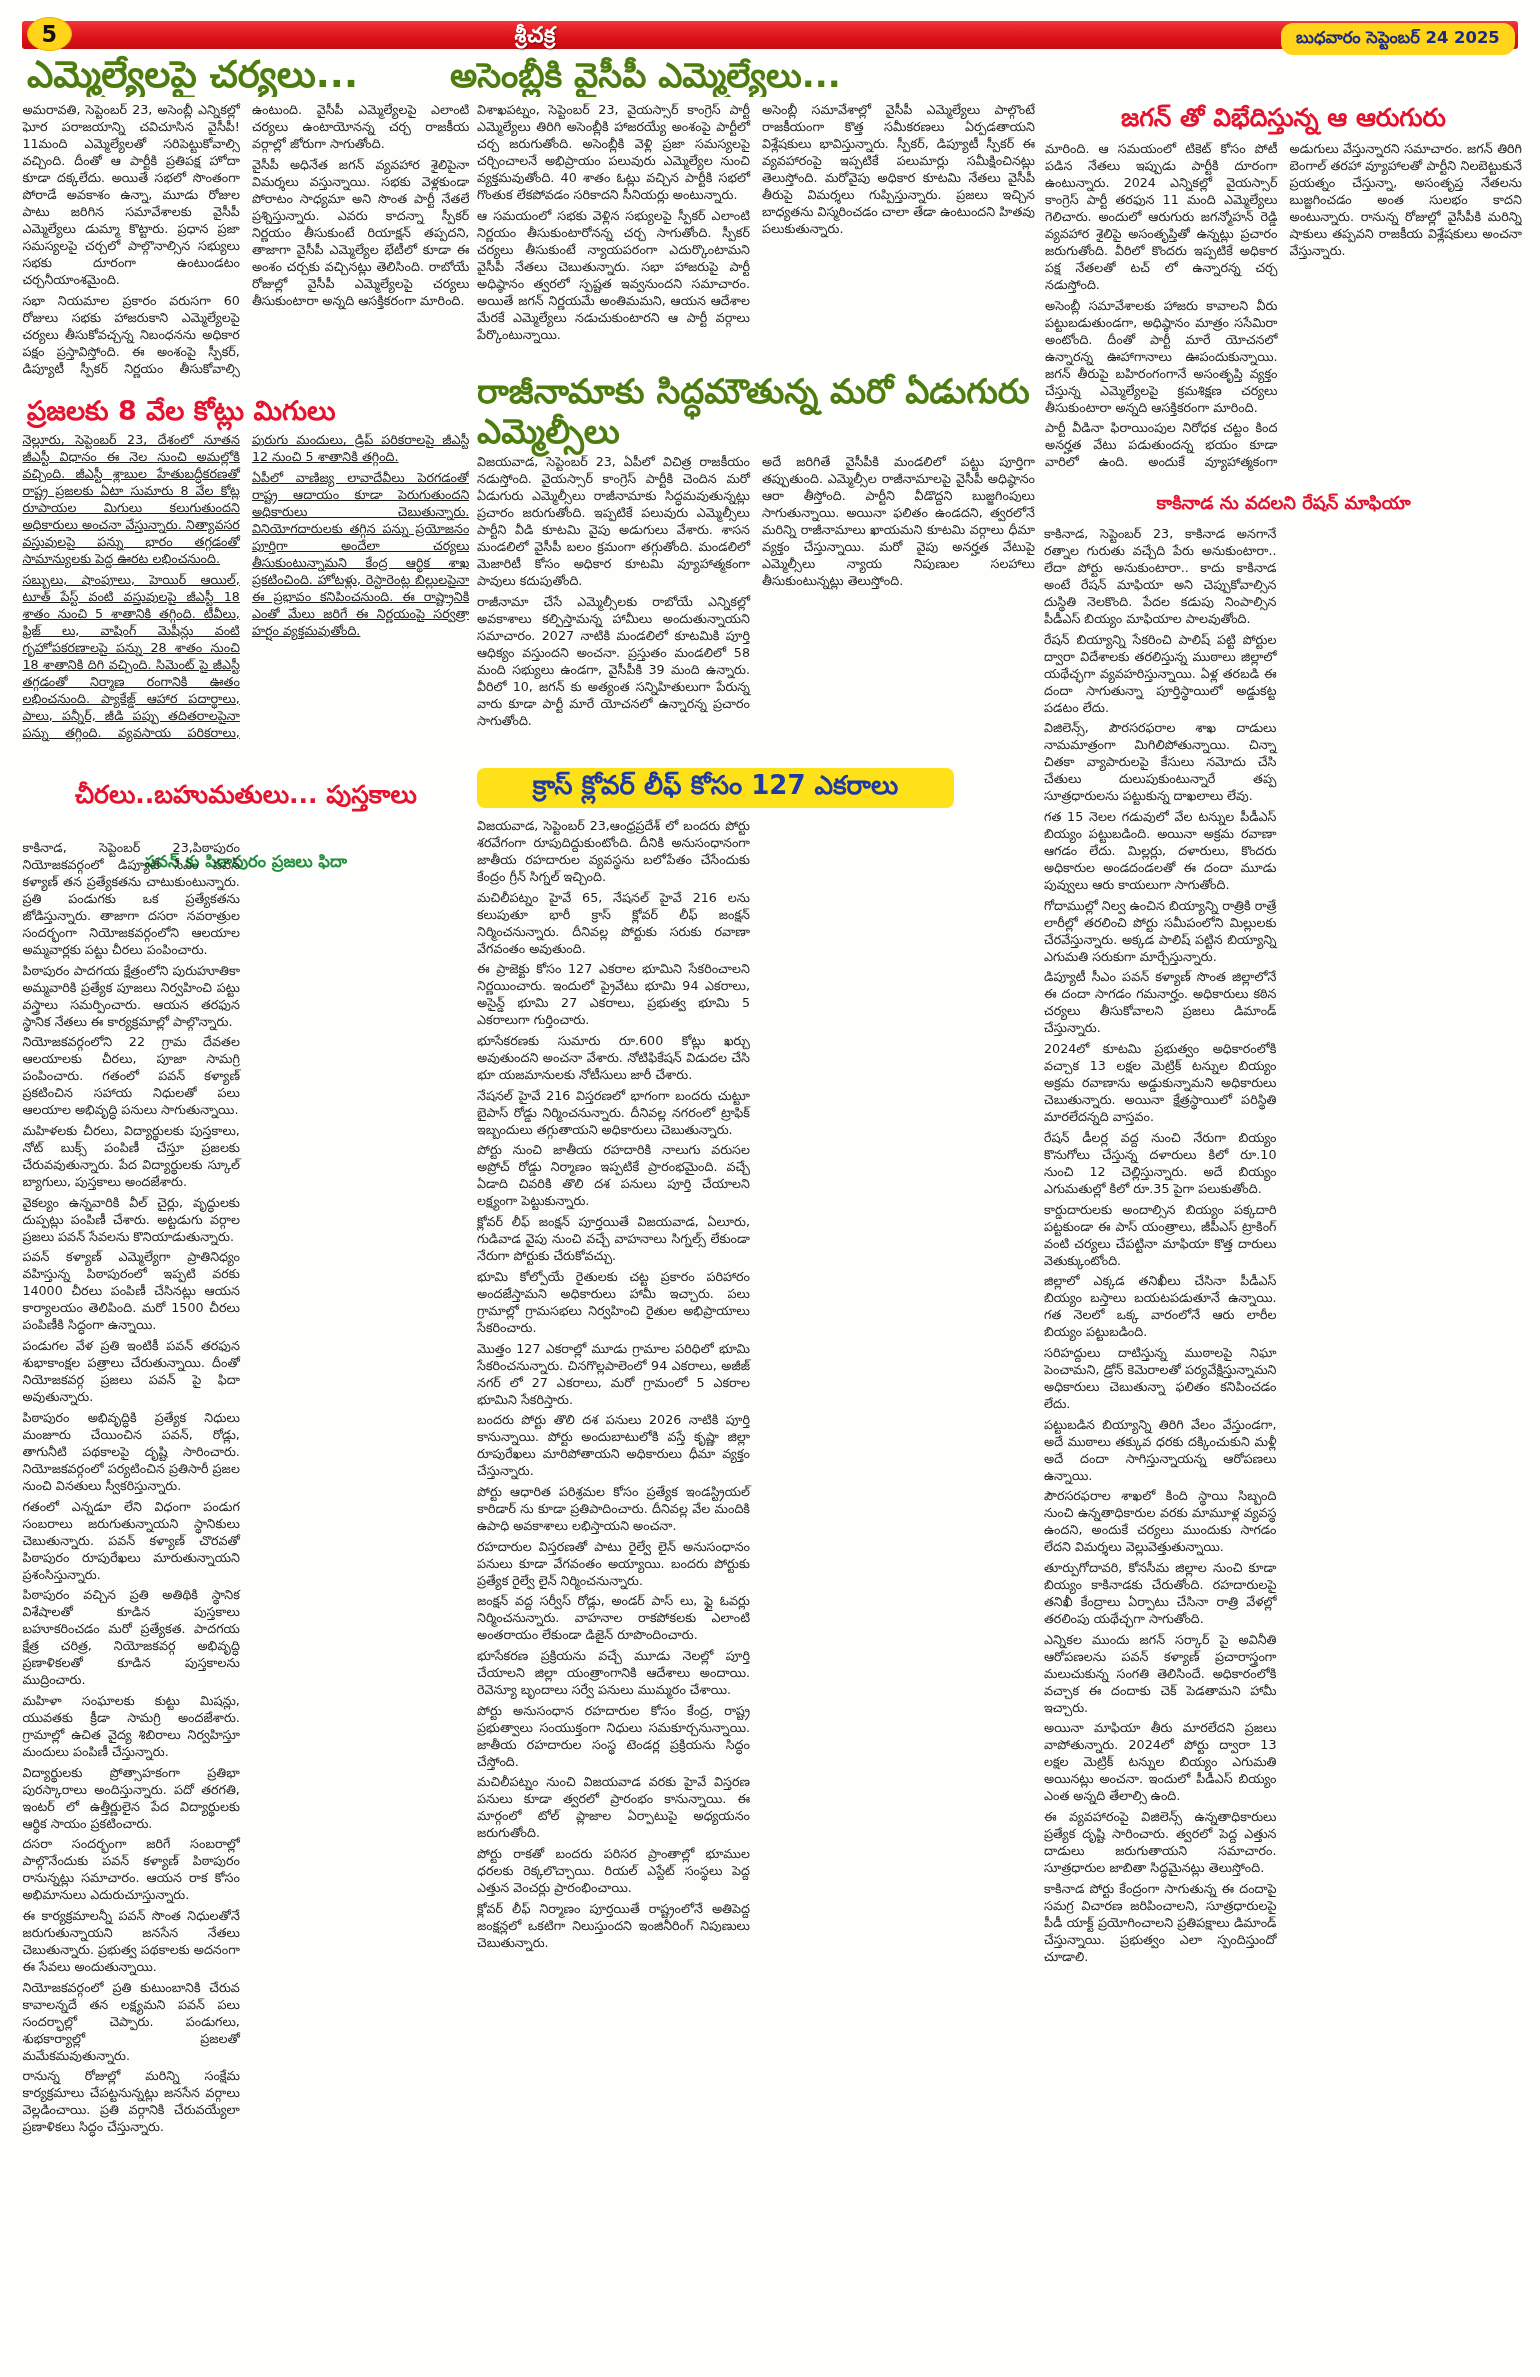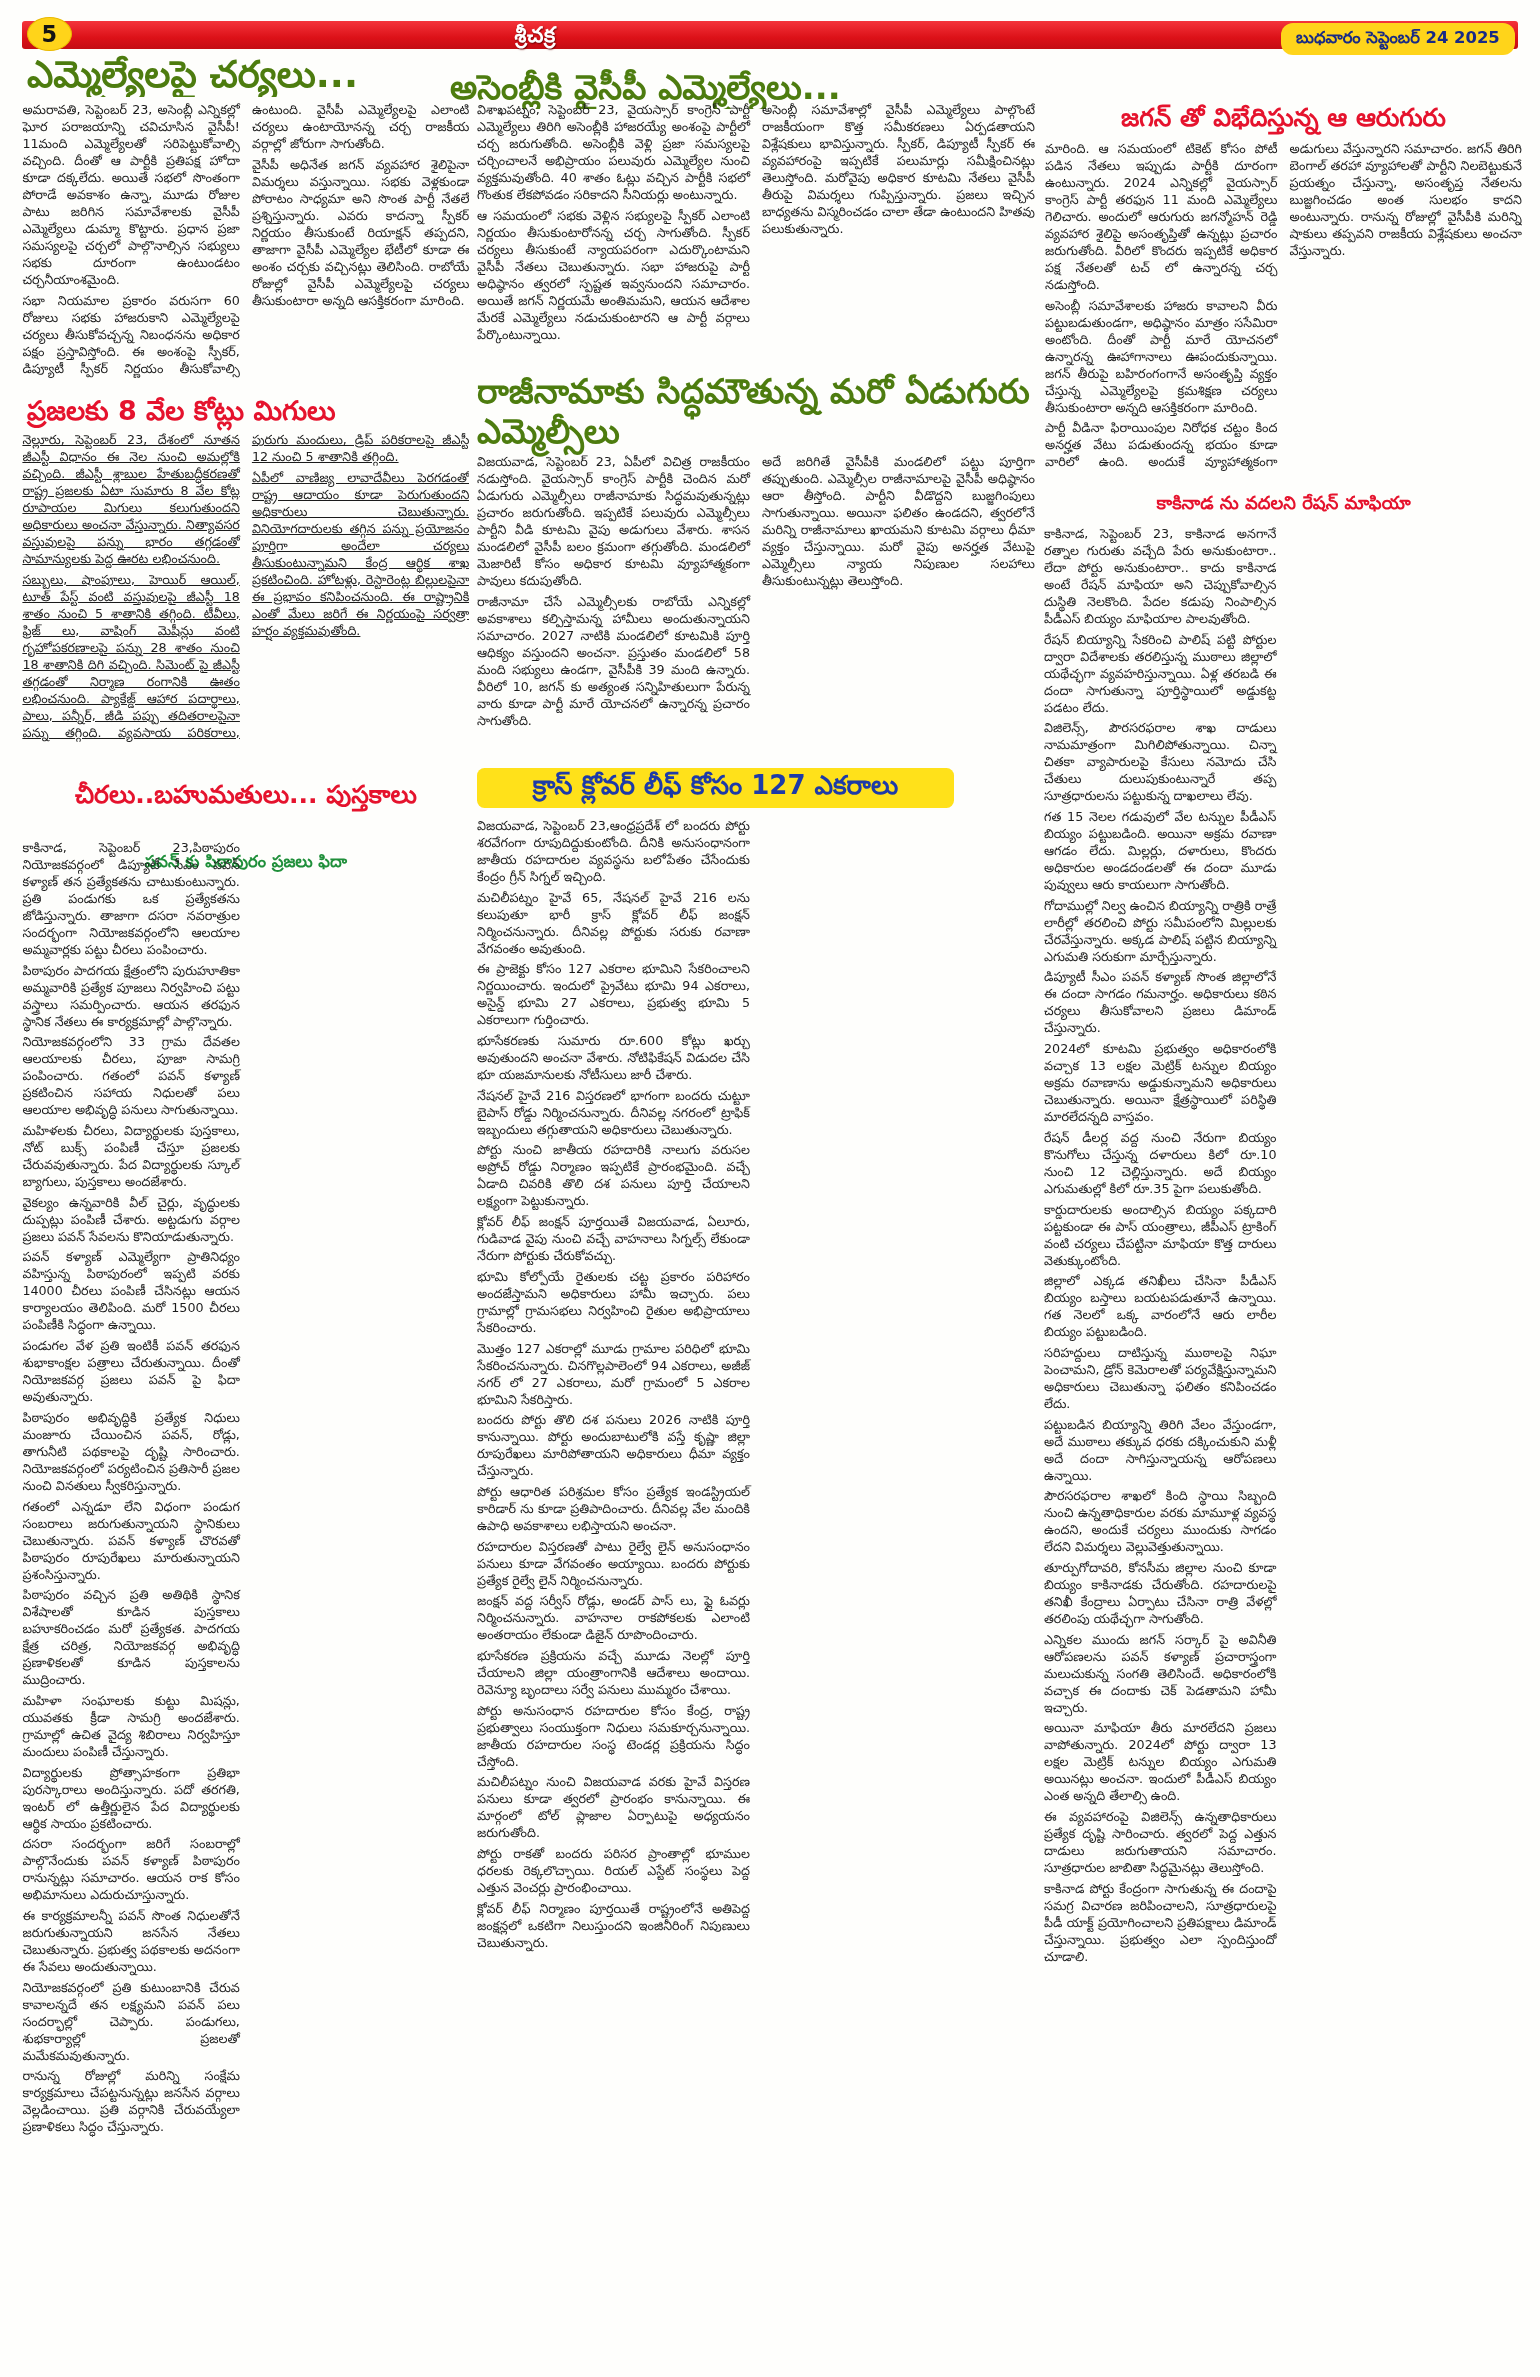--- a/index.html
+++ b/index.html
@@ -29,21 +29,21 @@
   .date-pill {
     position:absolute; right:3.7px; top:2.2px; height:24px; border-radius:12px;
     background:#ffd41a; padding:16px 15px; display:flex; align-items:center;
     font-size:16.4px; font-weight:bold; color:#182a85; white-space:nowrap;
   }
   
   .hl-blue { color:#4d7c0f; font-weight:bold; }
   .hl-red  { color:#e5132d; font-weight:bold; }
   .hl-green{ color:#1f8f3a; font-weight:bold;margin-top:37px; }
   .h-main-left  { position:absolute; left:27px;  top:52px; width:422px; font-size:37px; line-height:45px; white-space:nowrap; overflow:hidden; }
-  .h-main-right { position:absolute; left:450px; top:54px; width:589px; font-size:34px; line-height:43px; white-space:nowrap; overflow:hidden;margin-top:12px; }
+  .h-main-right { position:absolute; left:450px; top:54px; width:589px; font-size:34px; line-height:43px; white-space:nowrap; overflow:hidden; }
   .h-a3 { position:absolute; left:1045px; top:101px; width:477px; font-size:25px; line-height:33px; text-align:center; }
   .h-a4 { position:absolute; left:27px;  top:394px; width:432px; font-size:27px; line-height:34px; }
   .h-a5 { position:absolute; left:477px; top:371px; width:558px; font-size:34px; line-height:40px; }
   .h-a6 { position:absolute; left:1045px; top:486px; width:477px; font-size:18px; line-height:34px; text-align:center; }
   .h-a7 { position:absolute; left:22.4px;  top:778px; width:447px; font-size:25px; line-height:33px; text-align:center; }
   .h-a7sub { position:absolute; left:22.4px; top:814px; width:447px; font-size:16.4px; line-height:21px; text-align:center; }
   .band-a8 {
     position:absolute; left:477px; top:768px; width:477px; height:40px;
     background:#ffe11a; border-radius:7.5px; display:flex; align-items:center; justify-content:center;
   }
@@ -134,21 +134,21 @@
       <p>అయినా మాఫియా తీరు మారలేదని ప్రజలు వాపోతున్నారు. 2024లో పోర్టు ద్వారా 13 లక్షల మెట్రిక్ టన్నుల బియ్యం ఎగుమతి అయినట్లు అంచనా. ఇందులో పీడీఎస్ బియ్యం ఎంత అన్నది తేలాల్సి ఉంది.</p>
       <p>ఈ వ్యవహారంపై విజిలెన్స్ ఉన్నతాధికారులు ప్రత్యేక దృష్టి సారించారు. త్వరలో పెద్ద ఎత్తున దాడులు జరుగుతాయని సమాచారం. సూత్రధారుల జాబితా సిద్ధమైనట్లు తెలుస్తోంది.</p>
       <p>కాకినాడ పోర్టు కేంద్రంగా సాగుతున్న ఈ దందాపై సమగ్ర విచారణ జరిపించాలని, సూత్రధారులపై పీడీ యాక్ట్ ప్రయోగించాలని ప్రతిపక్షాలు డిమాండ్ చేస్తున్నాయి. ప్రభుత్వం ఎలా స్పందిస్తుందో చూడాలి.</p>
     </div>
 
   <div class="h-a7 hl-red">చీరలు..బహుమతులు... పుస్తకాలు</div>
   <div class="h-a7sub hl-green">పవన్ కు పిఠాపురం ప్రజలు ఫిదా</div>
   <div class="art-body b-a7">
       <p>కాకినాడ, సెప్టెంబర్ 23,పిఠాపురం నియోజకవర్గంలో డిప్యూటీ సీఎం పవన్ కళ్యాణ్ తన ప్రత్యేకతను చాటుకుంటున్నారు. ప్రతి పండుగకు ఒక ప్రత్యేకతను జోడిస్తున్నారు. తాజాగా దసరా నవరాత్రుల సందర్భంగా నియోజకవర్గంలోని ఆలయాల అమ్మవార్లకు పట్టు చీరలు పంపించారు.</p>
       <p>పిఠాపురం పాదగయ క్షేత్రంలోని పురుహూతికా అమ్మవారికి ప్రత్యేక పూజలు నిర్వహించి పట్టు వస్త్రాలు సమర్పించారు. ఆయన తరఫున స్థానిక నేతలు ఈ కార్యక్రమాల్లో పాల్గొన్నారు.</p>
-      <p>నియోజకవర్గంలోని 33 గ్రామ దేవతల ఆలయాలకు చీరలు, పూజా సామగ్రి పంపించారు. గతంలో పవన్ కళ్యాణ్ ప్రకటించిన సహాయ నిధులతో పలు ఆలయాల అభివృద్ధి పనులు సాగుతున్నాయి.</p>
+      <p>నియోజకవర్గంలోని 22 గ్రామ దేవతల ఆలయాలకు చీరలు, పూజా సామగ్రి పంపించారు. గతంలో పవన్ కళ్యాణ్ ప్రకటించిన సహాయ నిధులతో పలు ఆలయాల అభివృద్ధి పనులు సాగుతున్నాయి.</p>
       <p>మహిళలకు చీరలు, విద్యార్థులకు పుస్తకాలు, నోట్ బుక్స్ పంపిణీ చేస్తూ ప్రజలకు చేరువవుతున్నారు. పేద విద్యార్థులకు స్కూల్ బ్యాగులు, పుస్తకాలు అందజేశారు.</p>
       <p>వైకల్యం ఉన్నవారికి వీల్ చైర్లు, వృద్ధులకు దుప్పట్లు పంపిణీ చేశారు. అట్టడుగు వర్గాల ప్రజలు పవన్ సేవలను కొనియాడుతున్నారు.</p>
       <p>పవన్ కళ్యాణ్ ఎమ్మెల్యేగా ప్రాతినిధ్యం వహిస్తున్న పిఠాపురంలో ఇప్పటి వరకు 14000 చీరలు పంపిణీ చేసినట్లు ఆయన కార్యాలయం తెలిపింది. మరో 1500 చీరలు పంపిణీకి సిద్ధంగా ఉన్నాయి.</p>
       <p>పండుగల వేళ ప్రతి ఇంటికీ పవన్ తరఫున శుభాకాంక్షల పత్రాలు చేరుతున్నాయి. దీంతో నియోజకవర్గ ప్రజలు పవన్ పై ఫిదా అవుతున్నారు.</p>
       <p>పిఠాపురం అభివృద్ధికి ప్రత్యేక నిధులు మంజూరు చేయించిన పవన్, రోడ్లు, తాగునీటి పథకాలపై దృష్టి సారించారు. నియోజకవర్గంలో పర్యటించిన ప్రతిసారీ ప్రజల నుంచి వినతులు స్వీకరిస్తున్నారు.</p>
       <p>గతంలో ఎన్నడూ లేని విధంగా పండుగ సంబరాలు జరుగుతున్నాయని స్థానికులు చెబుతున్నారు. పవన్ కళ్యాణ్ చొరవతో పిఠాపురం రూపురేఖలు మారుతున్నాయని ప్రశంసిస్తున్నారు.</p>
       <p>పిఠాపురం వచ్చిన ప్రతి అతిథికి స్థానిక విశేషాలతో కూడిన పుస్తకాలు బహూకరించడం మరో ప్రత్యేకత. పాదగయ క్షేత్ర చరిత్ర, నియోజకవర్గ అభివృద్ధి ప్రణాళికలతో కూడిన పుస్తకాలను ముద్రించారు.</p>
       <p>మహిళా సంఘాలకు కుట్టు మిషన్లు, యువతకు క్రీడా సామగ్రి అందజేశారు. గ్రామాల్లో ఉచిత వైద్య శిబిరాలు నిర్వహిస్తూ మందులు పంపిణీ చేస్తున్నారు.</p>
       <p>విద్యార్థులకు ప్రోత్సాహకంగా ప్రతిభా పురస్కారాలు అందిస్తున్నారు. పదో తరగతి, ఇంటర్ లో ఉత్తీర్ణులైన పేద విద్యార్థులకు ఆర్థిక సాయం ప్రకటించారు.</p>
       <p>దసరా సందర్భంగా జరిగే సంబరాల్లో పాల్గొనేందుకు పవన్ కళ్యాణ్ పిఠాపురం రానున్నట్లు సమాచారం. ఆయన రాక కోసం అభిమానులు ఎదురుచూస్తున్నారు.</p>

